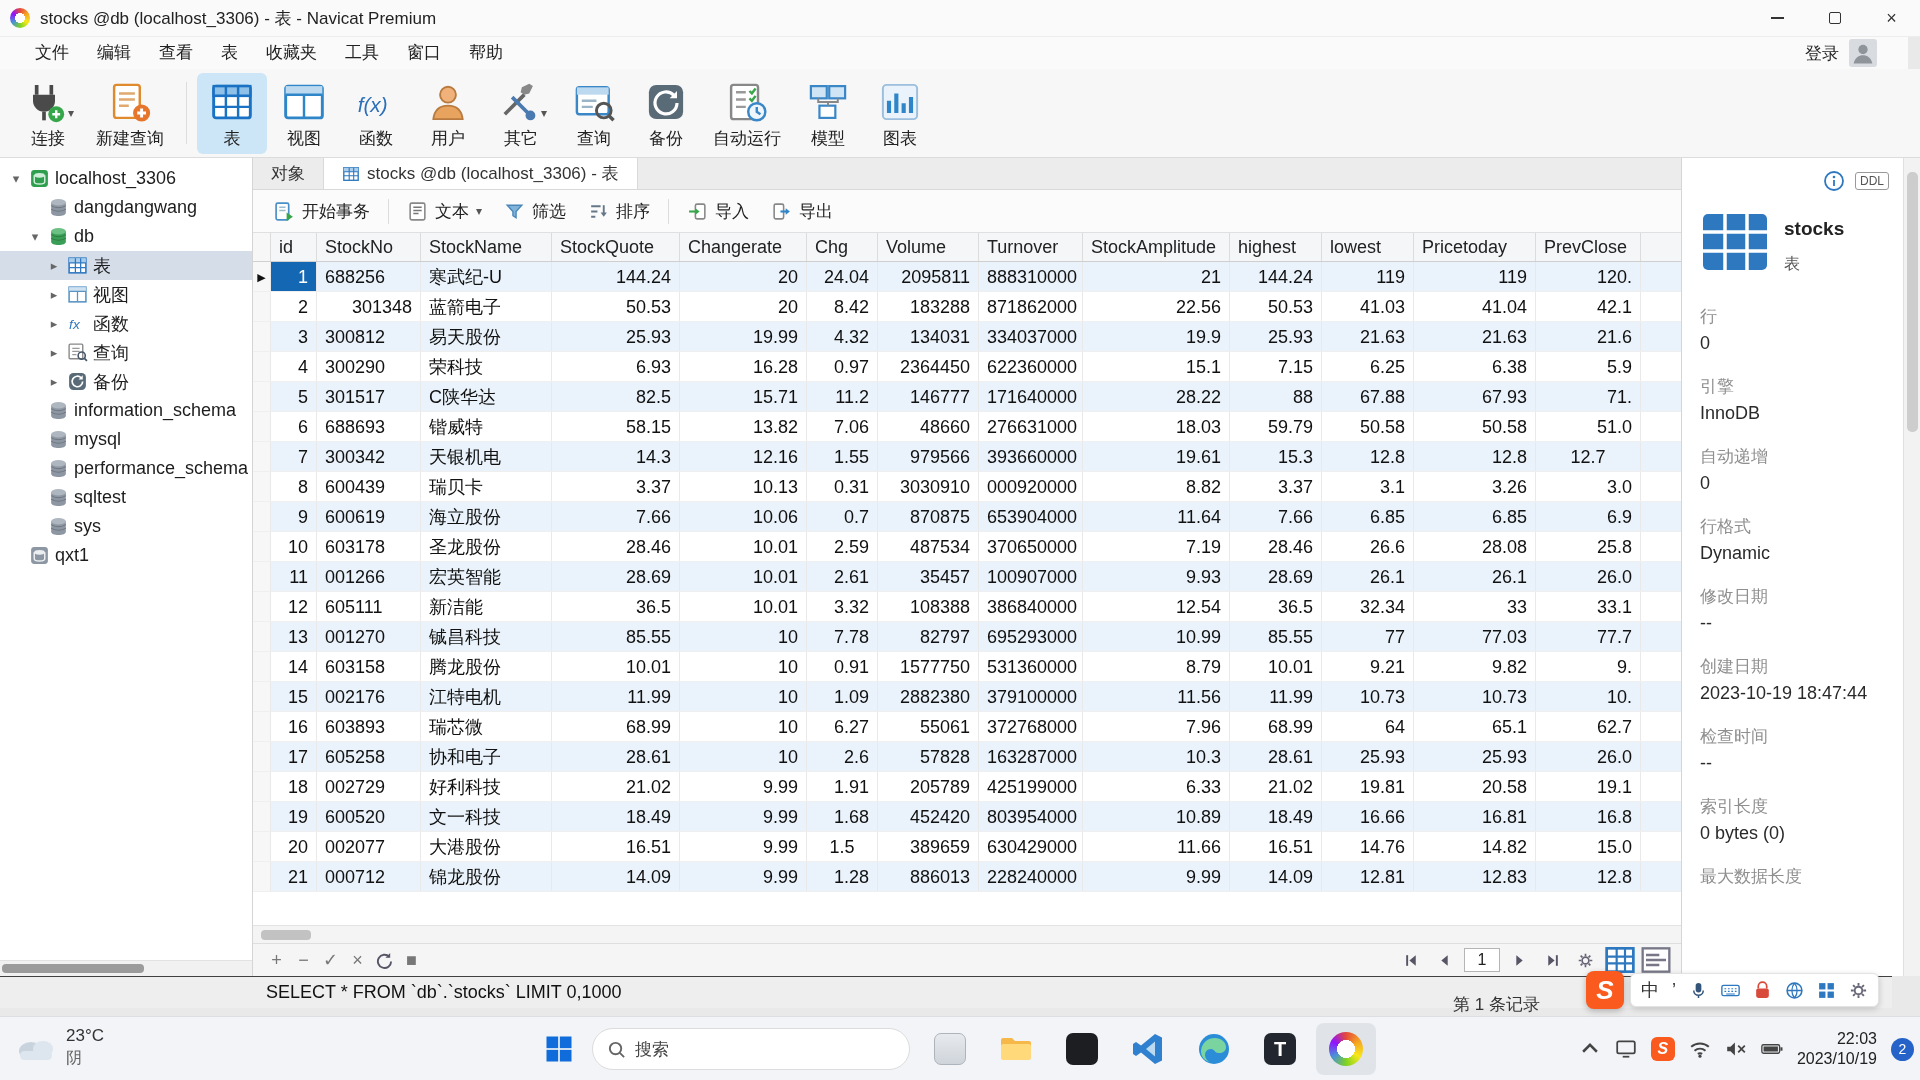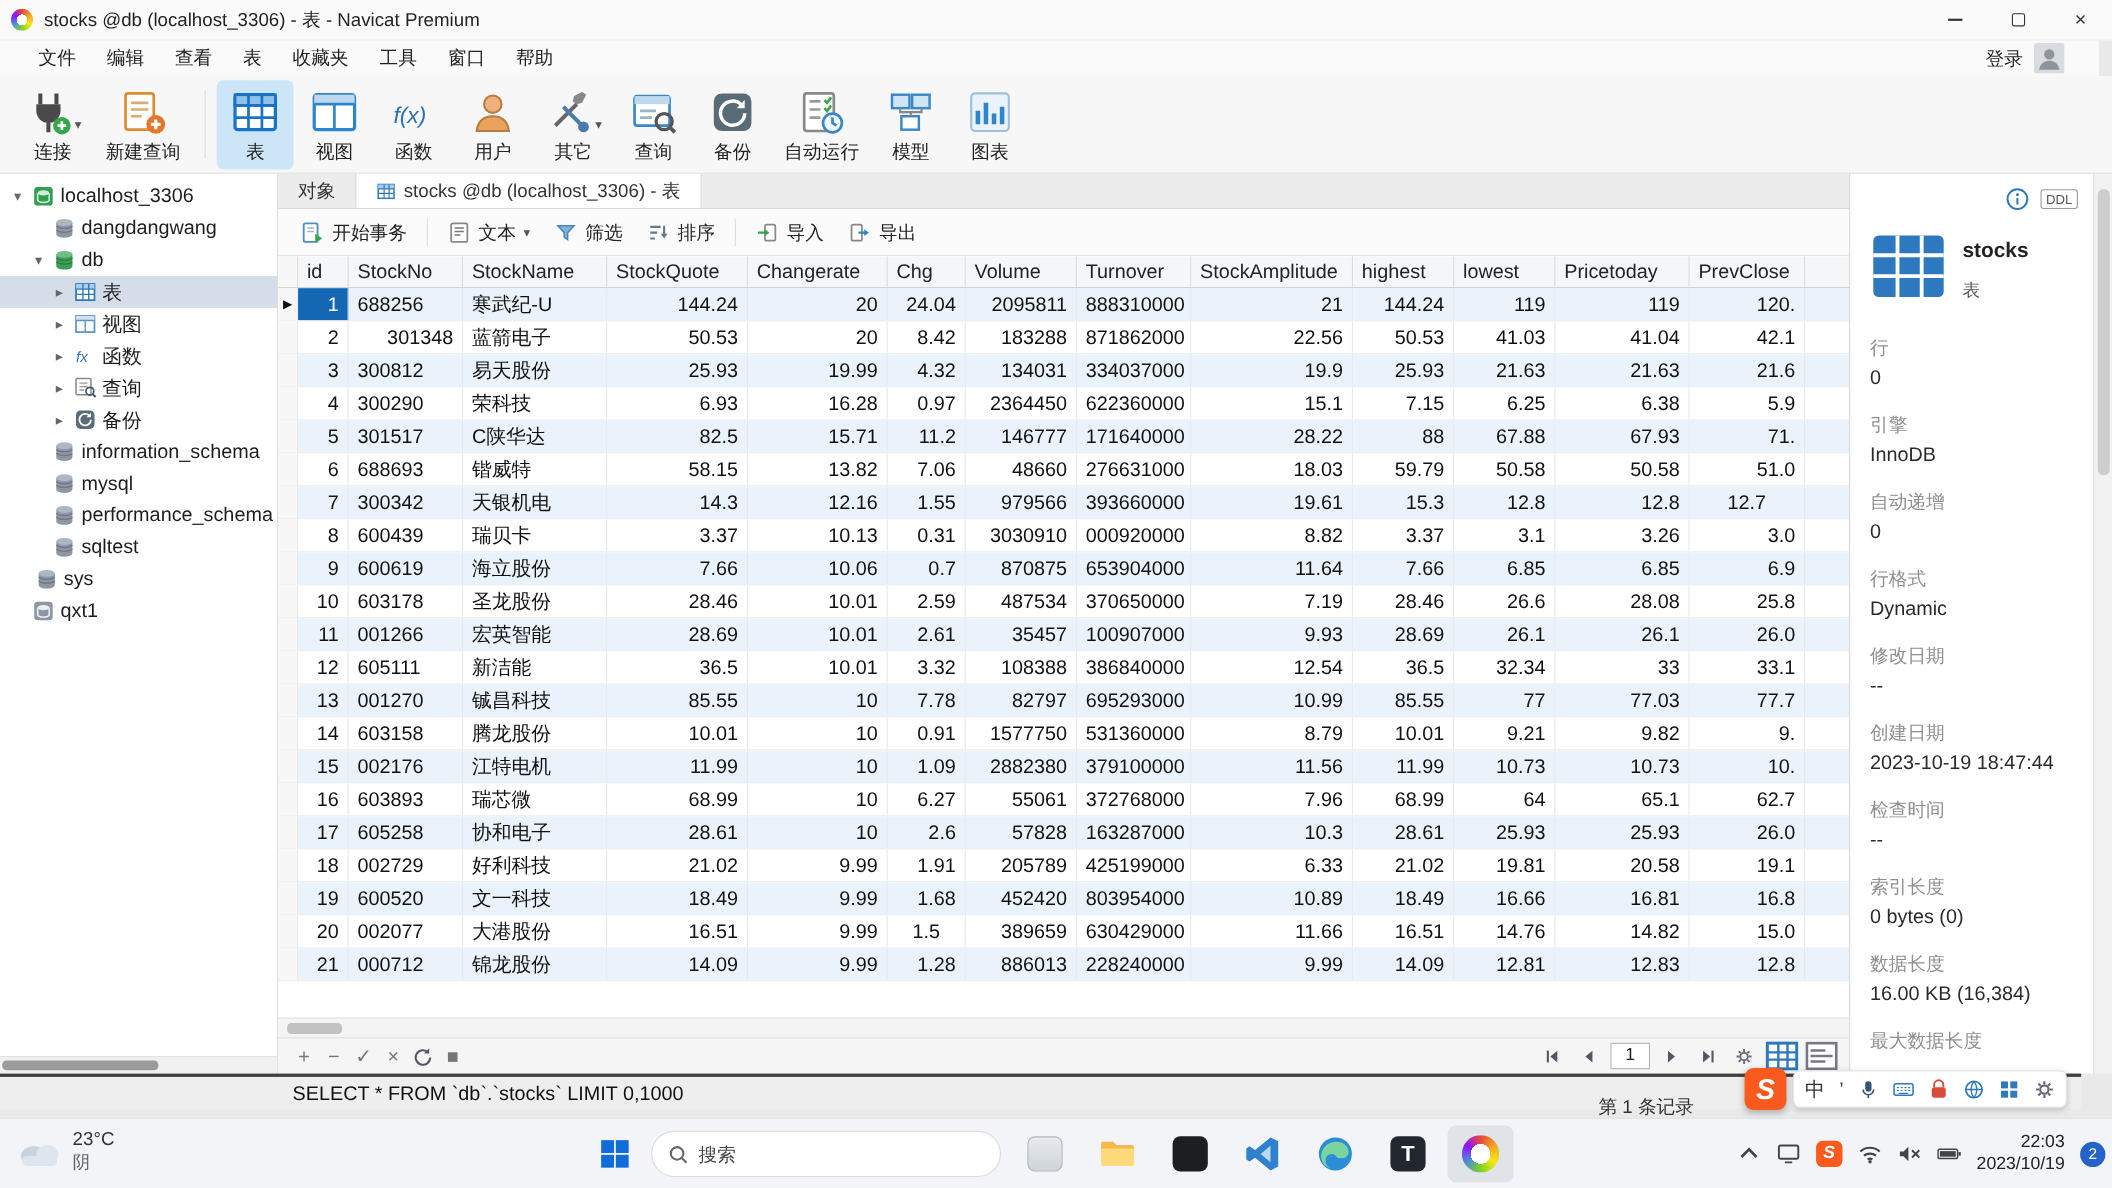--- a/index.html
+++ b/index.html
@@ -66,21 +66,21 @@
 #hthumb{position:absolute;left:8px;top:4px;width:50px;height:10px;background:#c2c2c2;border-radius:4px;}
 
 #gridfooter{position:absolute;left:0;top:785px;width:1428px;height:33px;background:#f5f5f5;border-top:1px solid #dedede;display:flex;align-items:center;padding:0 10px;}
 .fbtn{width:27px;height:27px;display:flex;align-items:center;justify-content:center;color:#777;font-size:18px;}
 .fbtn svg{width:17px;height:17px;}
 #footer-pager{margin-left:auto;display:flex;align-items:center;gap:6px;}
 #page-input{width:36px;height:24px;border:1px solid #b5b5b5;background:#fff;text-align:center;font-size:16px;color:#222;}
 .viewtgl{width:30px;height:26px;display:flex;align-items:center;justify-content:center;border-radius:4px;}
 .viewtgl.active{background:#cde6f7;}
 
-#sqlbar{position:absolute;left:0;top:976px;width:1892px;height:32px;background:#eeeeee;border-top:3px solid #404040;font-size:18px;color:#111;line-height:31px;}
+#sqlbar{position:absolute;left:0;top:976px;width:1892px;height:32px;background:#eeeeee;border-top:1px solid #404040;font-size:18px;color:#111;line-height:31px;}
 #sql-text{padding-left:266px;}
 #record-status{position:absolute;right:352px;top:12px;font-size:17px;color:#333;}
 
 #infopanel{position:absolute;left:1681px;top:158px;width:222px;height:818px;background:#fff;border-left:1px solid #d5d5d5;overflow:hidden;padding:0 18px;}
 #panel-topicons{position:absolute;right:14px;top:12px;display:flex;align-items:center;gap:10px;}
 #panel-topicons .ic svg{width:22px;height:22px;}
 #ddl-badge{font-size:12px;color:#555;border:1px solid #999;border-radius:3px;padding:1px 4px;line-height:14px;}
 #panel-header{margin-top:52px;display:flex;gap:14px;align-items:flex-start;}
 #bigtable-icon svg{width:70px;height:64px;}
 #table-name{font-size:19px;font-weight:bold;color:#222;margin-top:8px;}
@@ -448,21 +448,21 @@
         <span class="tarrow"></span>
         <span class="ic tic">
           <svg viewBox="0 0 20 20">
             <path d="M3 5v10c0 1.8 3.1 3.2 7 3.2s7-1.4 7-3.2V5" fill="#8d97a3"></path>
             <ellipse cx="10" cy="5" rx="7" ry="3" fill="#aeb6bf"></ellipse>
             <path d="M3 8.3c1.5 1.2 4 1.9 7 1.9s5.5-.7 7-1.9M3 11.6c1.5 1.2 4 1.9 7 1.9s5.5-.7 7-1.9" stroke="#6e7680" fill="none" stroke-width="1"></path>
           </svg>
         </span>
         <span class="tlabel">sqltest</span>
       </div>
-      <div class="tnode" style="padding-left: 11px;">
+      <div class="tnode" style="padding-left: 27px;">
         <span class="tarrow"></span>
         <span class="ic tic">
           <svg viewBox="0 0 20 20">
             <path d="M3 5v10c0 1.8 3.1 3.2 7 3.2s7-1.4 7-3.2V5" fill="#8d97a3"></path>
             <ellipse cx="10" cy="5" rx="7" ry="3" fill="#aeb6bf"></ellipse>
             <path d="M3 8.3c1.5 1.2 4 1.9 7 1.9s5.5-.7 7-1.9M3 11.6c1.5 1.2 4 1.9 7 1.9s5.5-.7 7-1.9" stroke="#6e7680" fill="none" stroke-width="1"></path>
           </svg>
         </span>
         <span class="tlabel">sys</span>
       </div>
@@ -1026,24 +1026,20 @@
         <div class="ilabel">创建日期</div>
         <div class="ivalue">2023-10-19 18:47:44</div>
       </div>
       <div class="ifield">
         <div class="ilabel">检查时间</div>
         <div class="ivalue">--</div>
       </div>
       <div class="ifield">
         <div class="ilabel">索引长度</div>
         <div class="ivalue">0 bytes (0)</div>
-      </div>
-      <div class="ifield">
-        <div class="ilabel">数据长度</div>
-        <div class="ivalue">16.00 KB (16,384)</div>
       </div>
       <div class="ifield">
         <div class="ilabel">最大数据长度</div>
         <div class="ivalue"></div>
       </div>
     </div>
 </div>
 
 <div id="vscroll">
   <div id="vthumb"></div>

